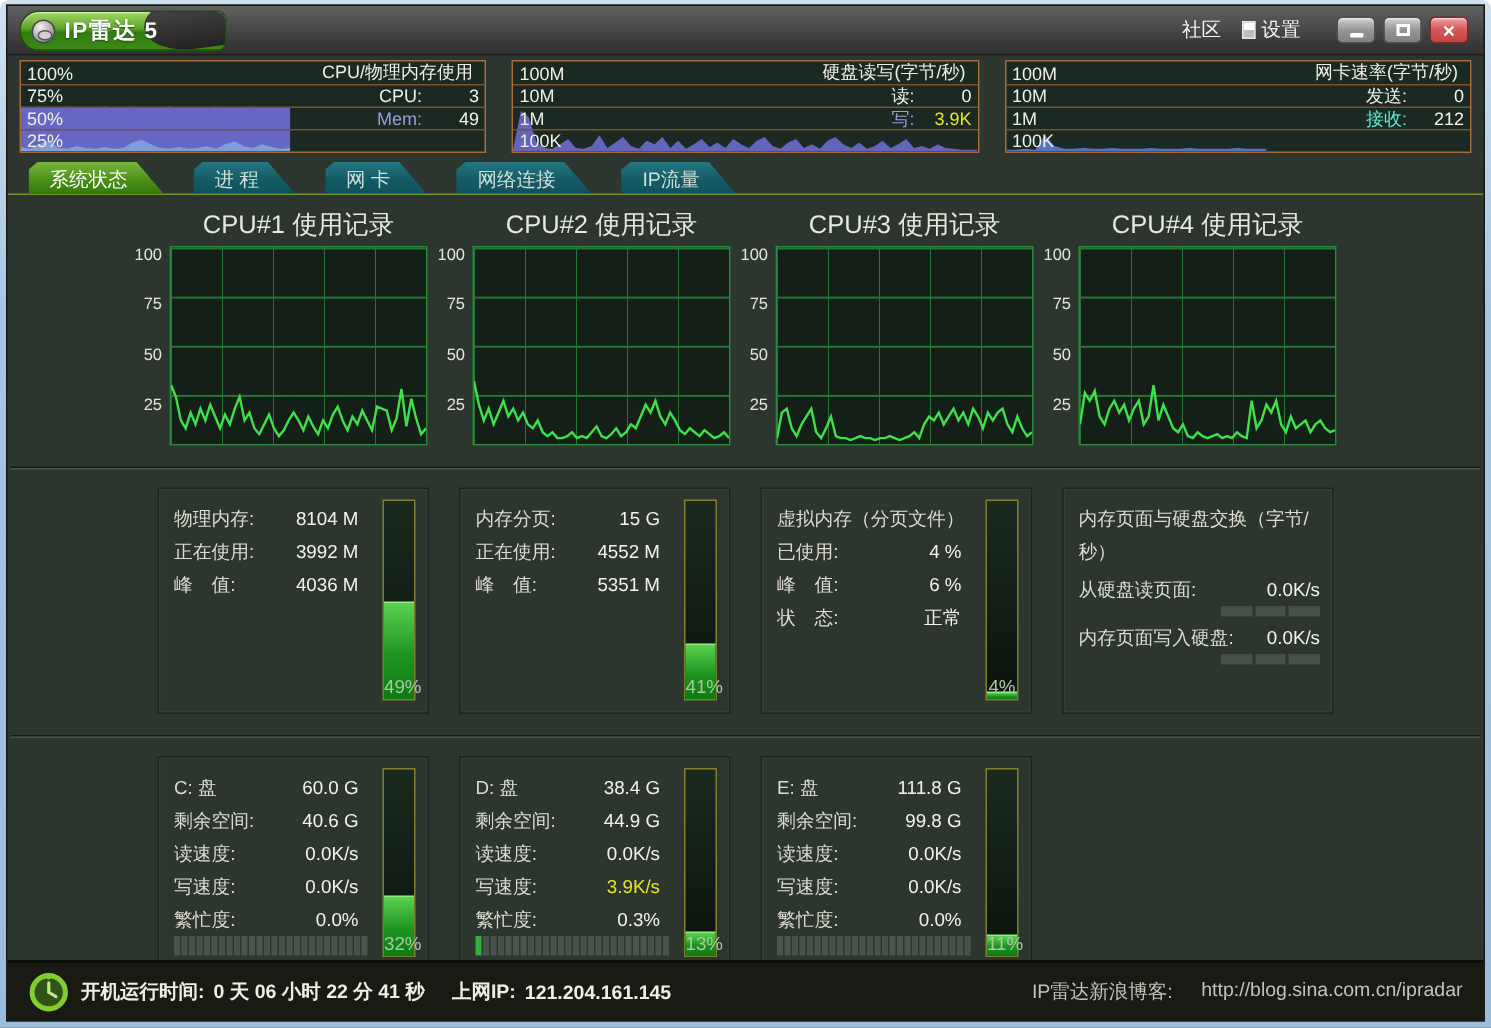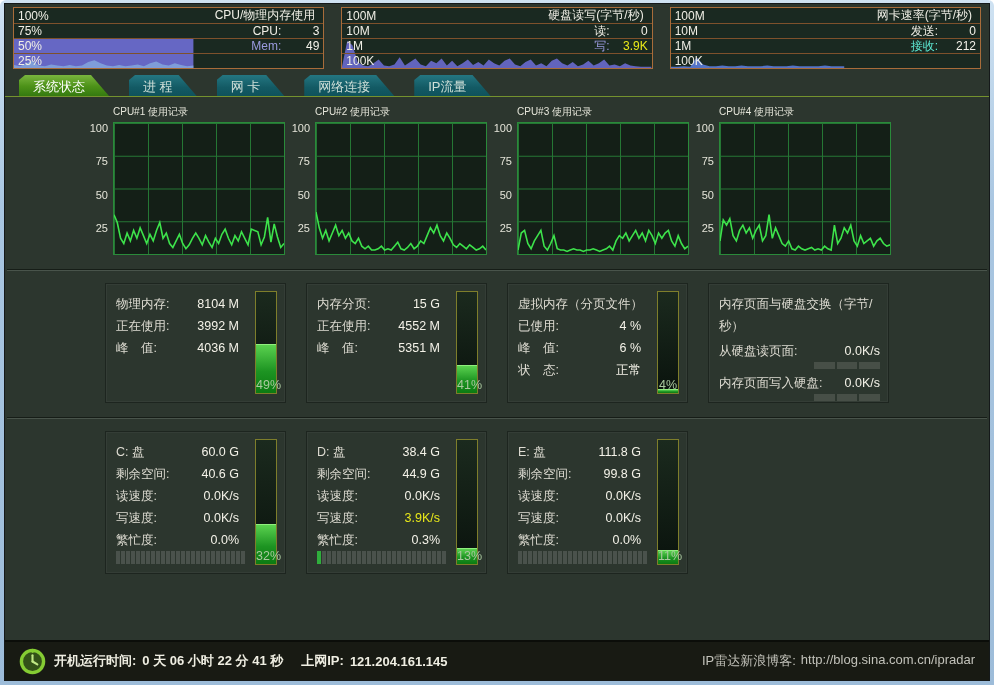--- a/index.html
+++ b/index.html
@@ -61,36 +61,36 @@
     border-bottom:1px solid #74922e;}
   .tab{position:relative;padding:3px 24px 3px 14px;font-size:13px;color:#cfdfd8;
     clip-path:polygon(0 100%,0 5px,6px 0,calc(100% - 18px) 0,100% 100%);
     background:linear-gradient(#247681,#135a64 60%,#0f525c);cursor:pointer;white-space:nowrap;}
   .tab.active{background:linear-gradient(#79b53e,#4c9118 55%,#357a10);color:#fff;}
 
   
   .content{flex:1;position:relative;overflow:hidden;}
   .charts{display:flex;gap:6px;margin:8px 8px 0 84px;}
   .chart-group{width:196px;flex:none;}
-  .chart-title{text-align:left;font-size:10px;color:#e8e8dc;margin-bottom:3px;padding-left:24px;}
+  .chart-title{text-align:center;font-size:17px;color:#e8e8dc;margin-bottom:3px;padding-left:24px;}
   .chart-body{display:flex;}
   .ylabels{width:24px;position:relative;flex:none;}
   .ylabels span{position:absolute;right:5px;font-size:11px;color:#e4e4d8;}
   .plot{flex:1;height:133px;border:1px solid #2a8a3a;background-color:#141f17;position:relative;
     background-image:linear-gradient(to right,#257634 1px,transparent 1px),
                      linear-gradient(to bottom,#257634 1px,transparent 1px);
     background-size:20% 100%,100% 25%;}
   .plot svg{position:absolute;inset:0;width:100%;height:100%;}
   .divider{height:2px;margin:14px 2px 0 2px;border-top:1px solid #161d17;border-bottom:1px solid #49544b;}
 
   .prow{display:flex;gap:20px;margin:12px 0 0 100px;}
   .panel{width:181px;flex:none;position:relative;border:1px solid #1d251f;
     box-shadow:inset 0 0 0 1px rgba(255,255,255,.04);padding:9px 8px 8px 10px;
     font-size:12.5px;color:#dedcd2;}
-  .panel.h141{height:120px;} .panel.h143{height:143px;}
+  .panel.h141{height:151px;} .panel.h143{height:143px;}
   .irow{display:flex;line-height:22px;width:calc(100% - 38px);}
   .irow.full{width:100%;}
   .irow .ilbl{white-space:nowrap;}
   .irow .ival{margin-left:auto;color:#f4f2e8;white-space:nowrap;}
   .vbar{position:absolute;top:7px;right:8px;bottom:8px;width:22px;
     border:1px solid #7e7e2b;background:linear-gradient(#1b2a1e,#0a130d);}
   .vfill{position:absolute;left:0;right:0;bottom:0;
     background:linear-gradient(180deg,#5ad14f,#1d9422 55%,#0c7a12);
     border-top:1px solid #90ef7e;}
   .vpct{position:absolute;bottom:1px;width:100%;text-align:center;color:#a9c89e;font-size:12.5px;z-index:2;}
@@ -99,29 +99,55 @@
   .busyseg.on{background:#2fae3c;}
   .minibar{height:7px;width:66px;margin:1px 0 3px auto;display:flex;gap:2px;}
   .minibar i{flex:1;background:#474f47;}
   .swaprow{line-height:20px;margin-top:4px;}
 
   
   .statusbar{flex:none;height:40px;background:#181a13;border-top:2px solid #0b0d09;
     display:flex;align-items:center;padding:0 14px;color:#efeee2;font-size:13px;font-weight:bold;}
   .statusbar .gap{width:18px;}
   .statusbar .lblgap{width:6px;}
-  .sb-right{margin-left:auto;font-weight:normal;color:#c2c2ba;display:flex;gap:5px;}
+  .sb-right{margin-left:auto;font-weight:normal;color:#c2c2ba;display:flex;gap:19px;}
   .clock{width:27px;height:27px;margin-right:8px;flex:none;}
 </style>
 </head>
 <body>
 
 <div class="frame">
   <div class="win">
 
+    <div class="titlebar">
+      <div class="logo">
+        <span class="radar"></span>
+        <span class="apptitle">IP雷达 5</span>
+      </div>
+      <div class="tb-right">
+        <span class="tbtn">
+          <span>社区</span>
+        </span>
+        <span class="tbtn">
+          <span class="doc-ico"></span>
+          <span>设置</span>
+        </span>
+        <span class="winbtns">
+          <span class="wbtn">
+              <span class="minbar"></span>
+            </span>
+          <span class="wbtn">
+              <span class="maxbox"></span>
+            </span>
+          <span class="wbtn close">
+              <span>×</span>
+            </span>
+        </span>
+      </div>
+    </div>
 
     <div class="meters">
       <div class="meter">
           <svg viewBox="0 0 100 100" preserveAspectRatio="none" class="meter-svg">
             <polygon points="0,100 0.00,50 2.00,51 4.00,50 6.00,51 8.00,51 10.00,50 12.00,51 14.00,51 16.00,51 18.00,50 20.00,51 22.00,51 24.00,50 26.00,51 28.00,51 30.00,51 32.00,50 34.00,51 36.00,51 38.00,51 40.00,51 42.00,50 44.00,51 46.00,51 48.00,51 50.00,50 52.00,51 54.00,51 56.00,51 58.00,51 58.00,100" fill="#6a6ace" fill-opacity="0.95"></polygon>
             <polygon points="0,100 0.00,95 2.00,97 4.00,92 6.00,88 8.00,96 10.00,97 12.00,94 14.00,96 16.00,97 18.00,95 20.00,97 22.00,96 24.00,90 26.00,87 28.00,92 30.00,96 32.00,97 34.00,95 36.00,97 38.00,96 40.00,94 42.00,97 44.00,92 46.00,89 48.00,94 50.00,96 52.00,92 54.00,95 56.00,97 58.00,96 58.00,100" fill="#86abdf" fill-opacity="0.8"></polygon>
           </svg>
           <div class="mrow">
             <span class="scale">100%</span>
             <span class="mright">

